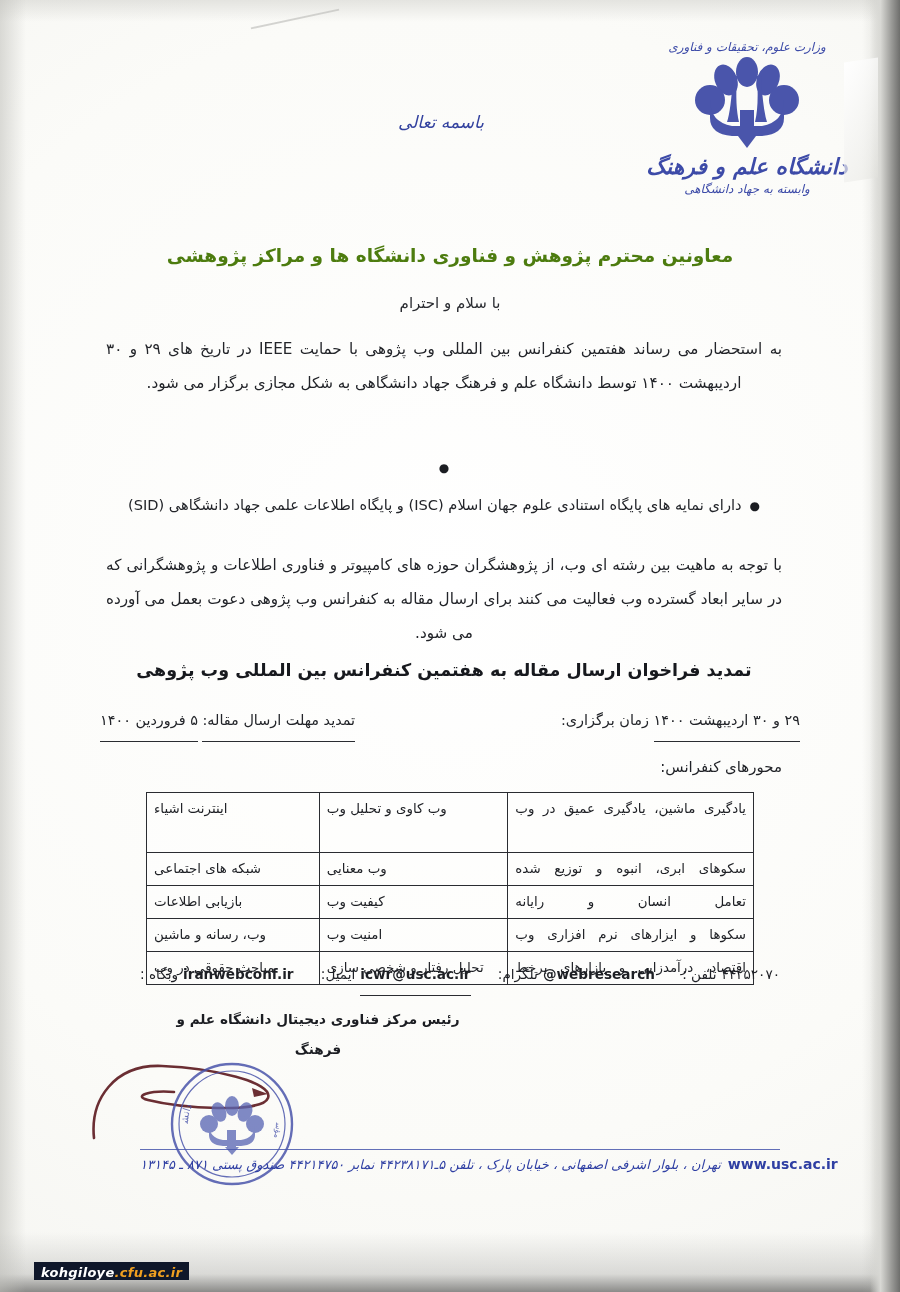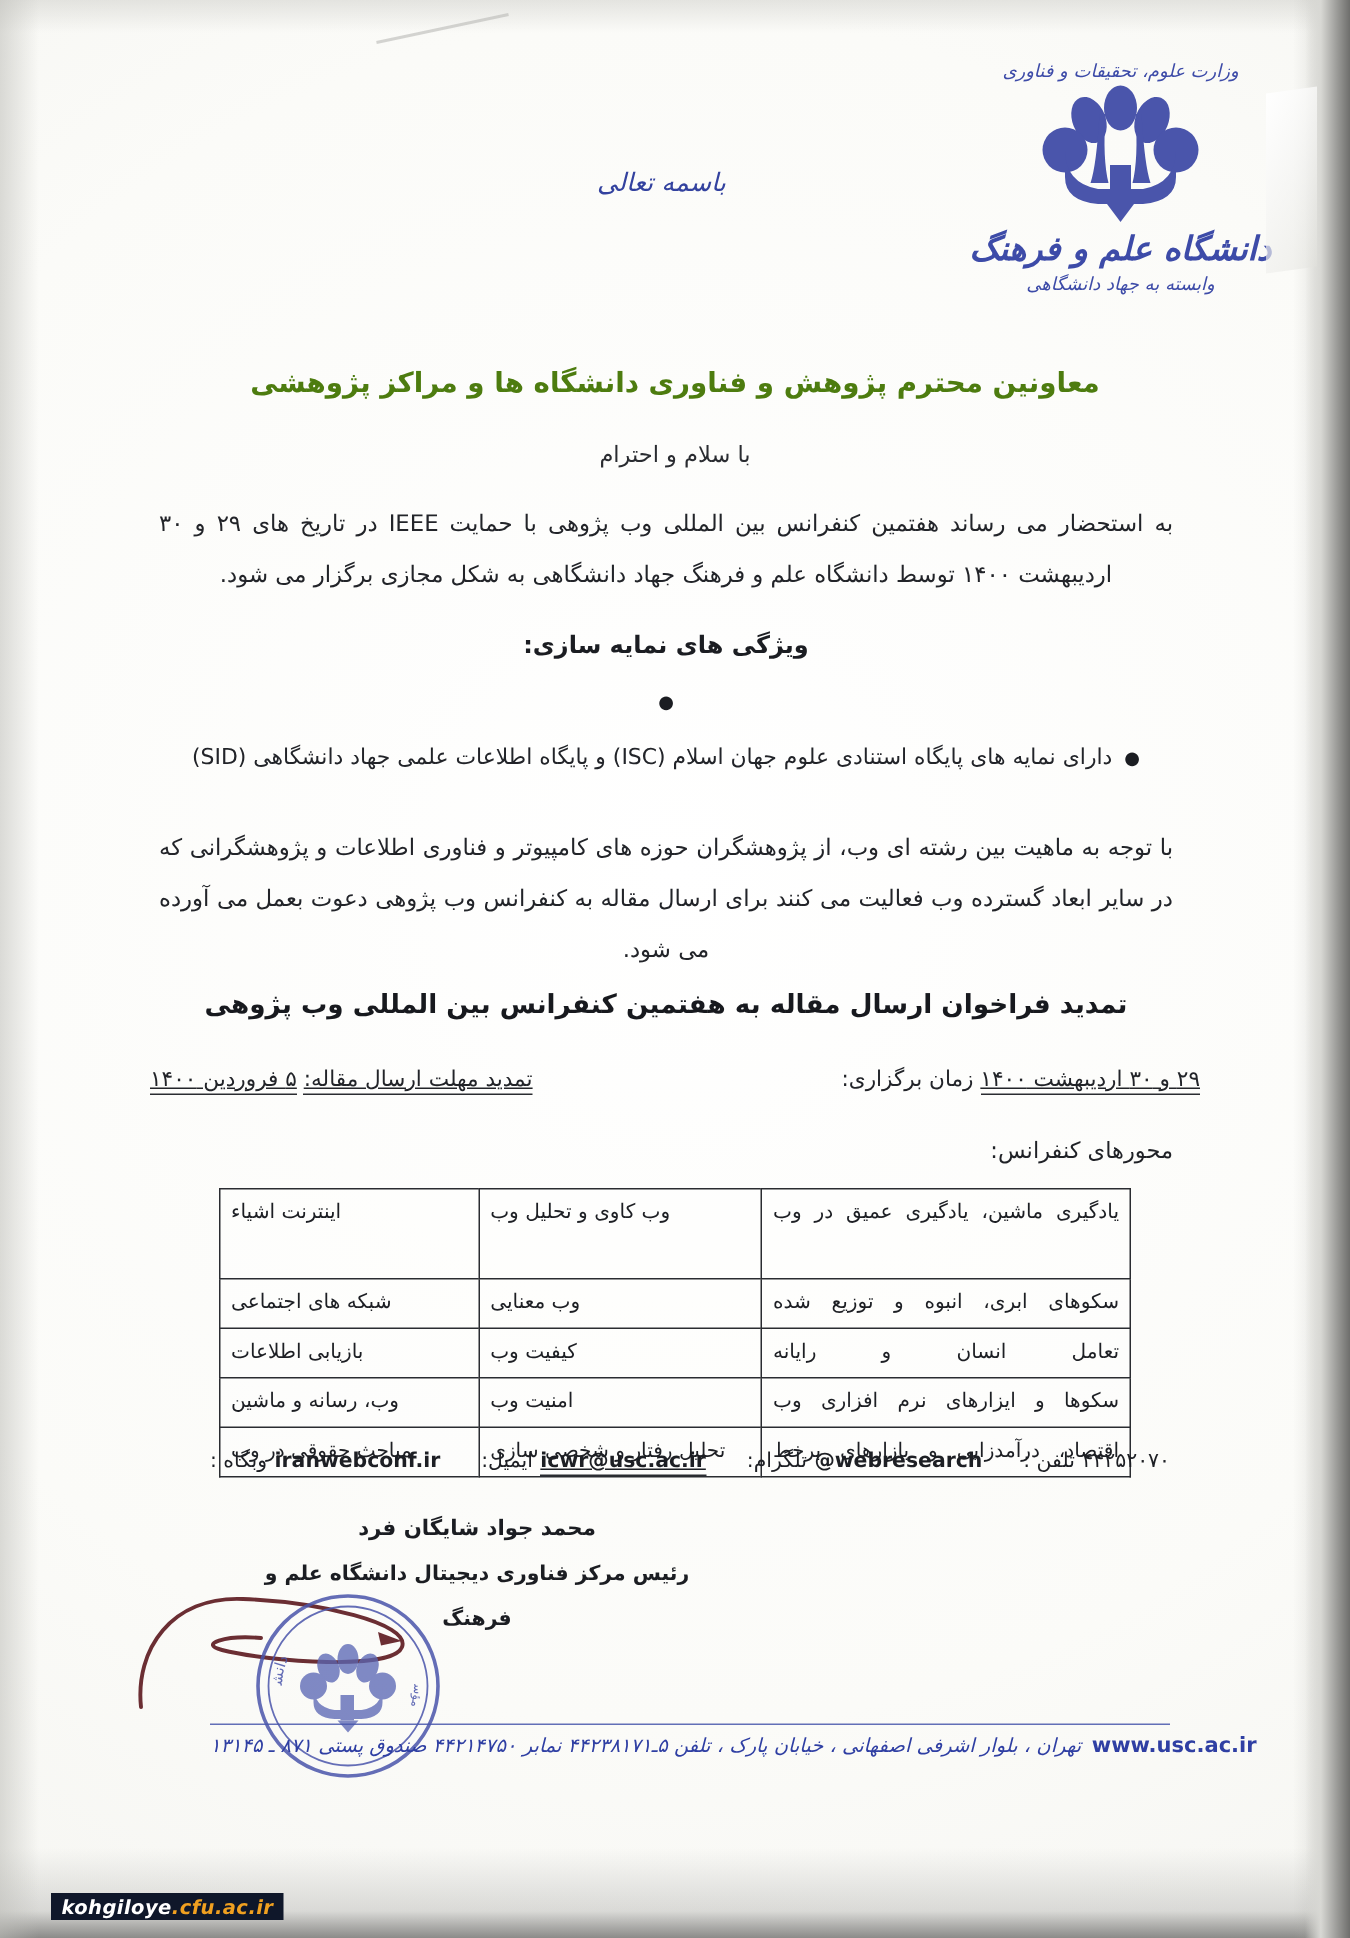--- a/index.html
+++ b/index.html
@@ -89,21 +89,21 @@
   .call-title{
     position:absolute;right:118px;top:660px;width:676px;text-align:center;
     font-size:17.5px;font-weight:bold;color:#17191e;
   }
   .dates-row{
     position:absolute;right:100px;top:712px;width:700px;
     display:flex;flex-direction:row;justify-content:space-between;align-items:baseline;
     font-size:14.4px;color:#222429;
   }
   .dates-row .seg{white-space:nowrap;}
-  .u{border-bottom:1px solid #2a2c31;padding-bottom:1px;text-decoration:underline;}
+  .u{border-bottom:1px solid #2a2c31;padding-bottom:13px;}
   .axes-label{
     position:absolute;right:118px;top:758px;font-size:15px;color:#1f2126;
   }
 
   
   table.topics{
     position:absolute;right:146px;top:792px;
     width:608px;border-collapse:collapse;
     font-size:13.4px;color:#1d1f24;
     background:rgba(255,255,255,.35);
@@ -194,21 +194,20 @@
     <div class="logo-bot">وابسته به جهاد دانشگاهی</div>
   </div>
 
   <div class="doc">
 
     <div class="title-main">معاونین محترم پژوهش و فناوری دانشگاه ها و مراکز پژوهشی</div>
     <div class="greet">با سلام و احترام</div>
 
     <div class="para p1">به استحضار می رساند هفتمین کنفرانس بین المللی وب پژوهی با حمایت IEEE در تاریخ های ۲۹ و ۳۰ اردیبهشت ۱۴۰۰ توسط دانشگاه علم و فرهنگ جهاد دانشگاهی به شکل مجازی برگزار می شود.</div>
 
-    <div class="sec-head sec-features">ویژگی های نمایه سازی:</div>
 
     <div class="bullets">
       <div class="bullet">
         <span class="dot">●</span>
       </div>
       <div class="bullet">
         <span class="dot">●</span>
         <span>دارای نمایه های پایگاه استنادی علوم جهان اسلام (ISC) و پایگاه اطلاعات علمی جهاد دانشگاهی (SID)</span>
       </div>
     </div>
@@ -273,21 +272,20 @@
         <span>ایمیل:</span>
         <span class="ltr u">icwr@usc.ac.ir</span>
       </span>
       <span class="seg">
         <span>وبگاه :</span>
         <span class="ltr">iranwebconf.ir</span>
       </span>
     </div>
 
     <div class="sig">
-      <div>محمد جواد شایگان فرد</div>
       <div class="l2">رئیس مرکز فناوری دیجیتال دانشگاه علم و فرهنگ</div>
     </div>
 
     <svg class="ink" width="240" height="110" viewBox="0 0 240 110">
       <path d="M6 96 C2 58, 26 22, 74 24 C124 26, 186 40, 180 56 C174 72, 92 66, 60 58 C44 54, 62 48, 86 50" fill="none" stroke="#6b2e33" stroke-width="2.6" stroke-linecap="round"></path>
       <path d="M180 52 l-16 -6 l2 9 z" fill="#6b2e33"></path>
     </svg>
 
     <svg class="seal" width="132" height="132" viewBox="0 0 132 132">
       <circle cx="66" cy="66" r="60" fill="none" stroke="#4a55ab" stroke-width="2.4"></circle>

